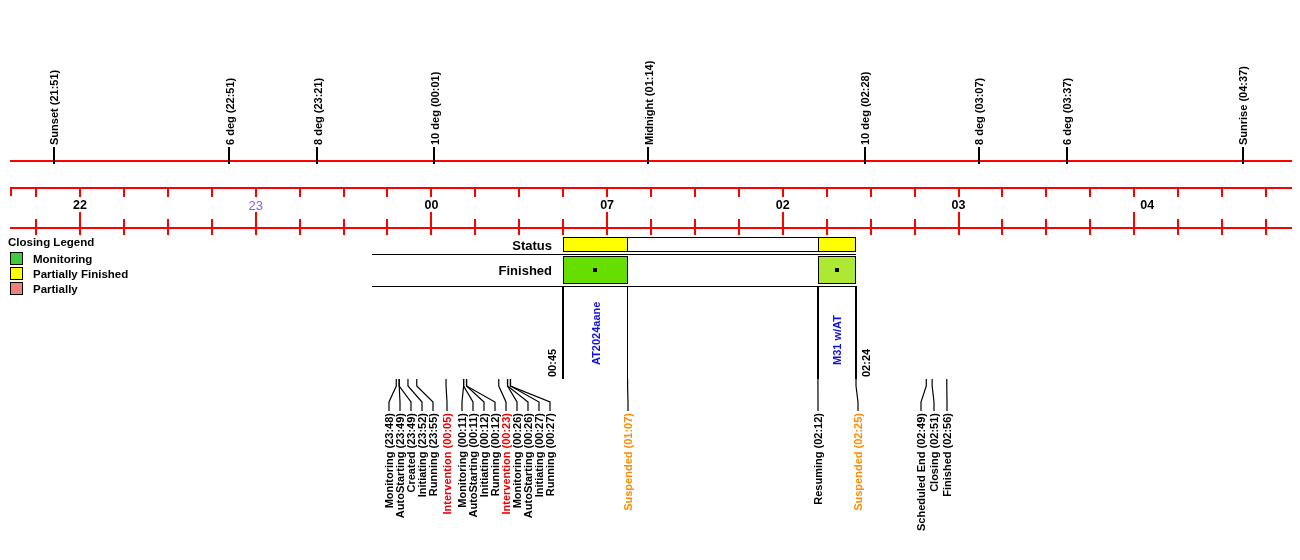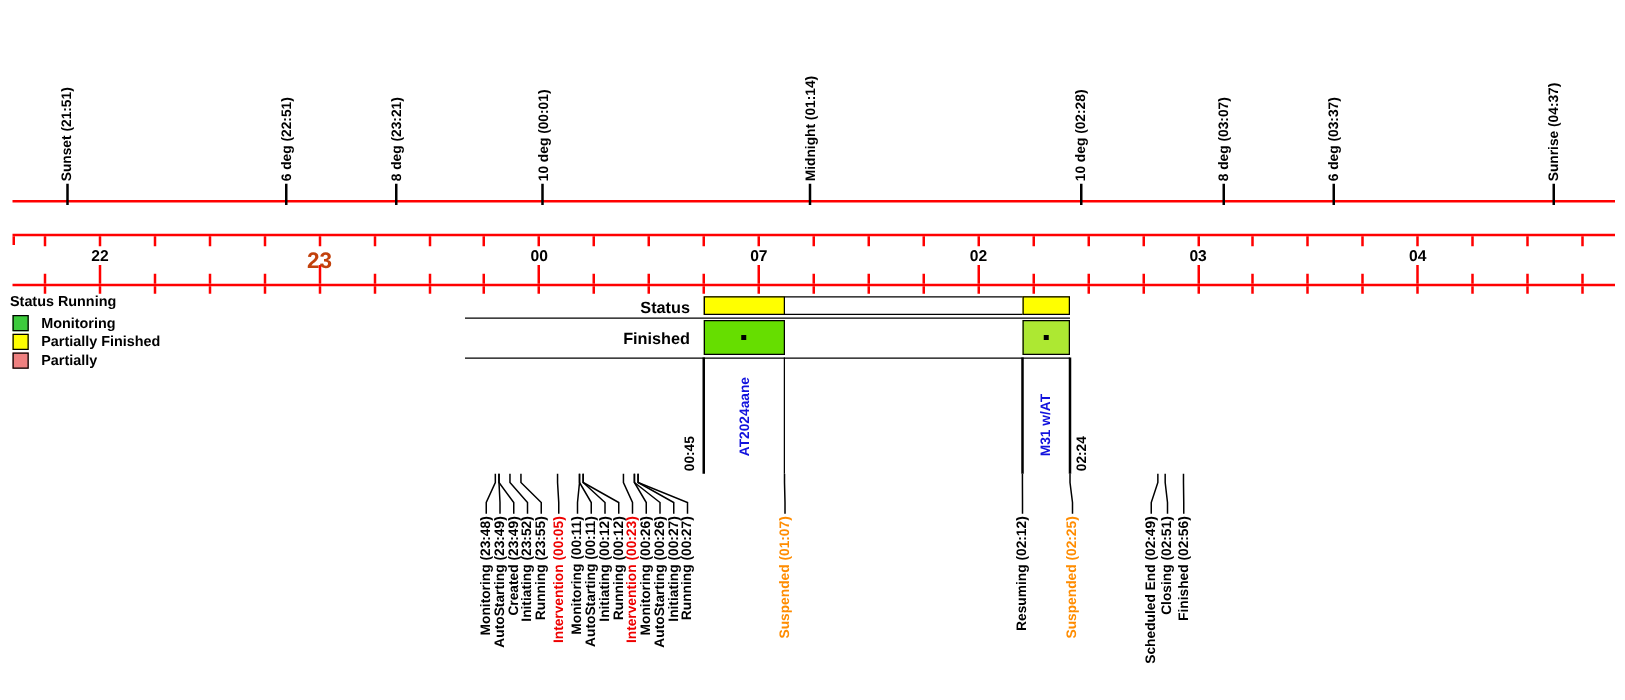--- a/index.html
+++ b/index.html
@@ -20,21 +20,21 @@
 </style>
 </head>
 <body>
 
 <div id="chart">
 
   <div class="row-label" id="status-label">Status</div>
   <div class="row-label" id="targets-label">Finished</div>
 
   <div class="legend">
-    <div class="legend-title">Status Running</div>
+    <div class="legend-title">Closing Legend</div>
     <div class="legend-item">
       <span class="swatch" style="background: rgb(60, 203, 60);"></span>
       <span class="legend-item-label">Monitoring</span>
     </div>
     <div class="legend-item">
       <span class="swatch" style="background: rgb(255, 255, 0);"></span>
       <span class="legend-item-label">Partially Finished</span>
     </div>
     <div class="legend-item">
       <span class="swatch" style="background: rgb(240, 128, 128);"></span>
@@ -144,26 +144,26 @@
     <div style="position: absolute; left: 1177.12px; top: 189px; width: 2px; height: 8px; background: rgb(255, 0, 0);"></div>
     <div style="position: absolute; left: 1177.12px; top: 219px; width: 2px; height: 8px; background: rgb(255, 0, 0);"></div>
     <div style="position: absolute; left: 1177.12px; top: 229px; width: 2px; height: 6px; background: rgb(255, 0, 0);"></div>
     <div style="position: absolute; left: 1221.05px; top: 189px; width: 2px; height: 8px; background: rgb(255, 0, 0);"></div>
     <div style="position: absolute; left: 1221.05px; top: 219px; width: 2px; height: 8px; background: rgb(255, 0, 0);"></div>
     <div style="position: absolute; left: 1221.05px; top: 229px; width: 2px; height: 6px; background: rgb(255, 0, 0);"></div>
     <div style="position: absolute; left: 1264.97px; top: 189px; width: 2px; height: 8px; background: rgb(255, 0, 0);"></div>
     <div style="position: absolute; left: 1264.97px; top: 219px; width: 2px; height: 8px; background: rgb(255, 0, 0);"></div>
     <div style="position: absolute; left: 1264.97px; top: 229px; width: 2px; height: 6px; background: rgb(255, 0, 0);"></div>
     <div style="position: absolute; left: 60px; top: 198px; width: 40px; text-align: center; font-size: 12.5px; font-weight: bold; color: rgb(0, 0, 0);">22</div>
-    <div style="position: absolute; left: 235.7px; top: 198px; width: 40px; text-align: center; font-size: 18px; font-weight: bold; color: #c2410c;">23</div>
+    <div style="position: absolute; left: 235.7px; top: 198px; width: 40px; text-align: center; font-size: 13px; font-weight: normal; color: #8b5cf6;">23</div>
     <div style="position: absolute; left: 411.4px; top: 198px; width: 40px; text-align: center; font-size: 12.5px; font-weight: bold; color: rgb(0, 0, 0);">00</div>
     <div style="position: absolute; left: 587.1px; top: 198px; width: 40px; text-align: center; font-size: 12.5px; font-weight: bold; color: rgb(0, 0, 0);">07</div>
     <div style="position: absolute; left: 762.8px; top: 198px; width: 40px; text-align: center; font-size: 12.5px; font-weight: bold; color: rgb(0, 0, 0);">02</div>
     <div style="position: absolute; left: 938.5px; top: 198px; width: 40px; text-align: center; font-size: 12.5px; font-weight: bold; color: rgb(0, 0, 0);">03</div>
-    <div style="position: absolute; left: 1114.2px; top: 198px; width: 40px; text-align: center; font-size: 12.5px; font-weight: bold; color: rgb(0, 0, 0);">04</div>
+    <div style="position: absolute; left: 1114.2px; top: 198px; width: 40px; text-align: right; font-size: 12.5px; font-weight: bold; color: rgb(0, 0, 0);">04</div>
     <div style="position: absolute; left: 563.175px; top: 237px; width: 292.833px; height: 15px; background: rgb(255, 255, 255); border: 1.5px solid rgb(0, 0, 0); box-sizing: border-box;"></div>
     <div style="position: absolute; left: 563.175px; top: 237px; width: 64.4233px; height: 15px; background: rgb(255, 255, 0); border: 1.5px solid rgb(0, 0, 0); box-sizing: border-box;"></div>
     <div style="position: absolute; left: 817.94px; top: 237px; width: 38.0683px; height: 15px; background: rgb(255, 255, 0); border: 1.5px solid rgb(0, 0, 0); box-sizing: border-box;"></div>
     <div style="position: absolute; left: 372px; top: 253.5px; width: 484.008px; height: 1.5px; background: rgb(0, 0, 0);"></div>
     <div style="position: absolute; left: 372px; top: 285.5px; width: 484.008px; height: 1.5px; background: rgb(0, 0, 0);"></div>
     <div style="position: absolute; left: 563.175px; top: 256px; width: 64.4233px; height: 28px; background: rgb(102, 222, 0); border: 1.5px solid rgb(0, 0, 0); box-sizing: border-box;"></div>
     <div style="position: absolute; left: 817.94px; top: 256px; width: 38.0683px; height: 28px; background: rgb(173, 232, 50); border: 1.5px solid rgb(0, 0, 0); box-sizing: border-box;"></div>
     <div style="position: absolute; left: 593.387px; top: 268px; width: 4px; height: 4px; background: rgb(0, 0, 0);"></div>
     <div style="position: absolute; left: 834.974px; top: 268px; width: 4px; height: 4px; background: rgb(0, 0, 0);"></div>
     <div style="position: absolute; left: 562.425px; top: 286px; width: 1.5px; height: 93px; background: rgb(0, 0, 0);"></div>

